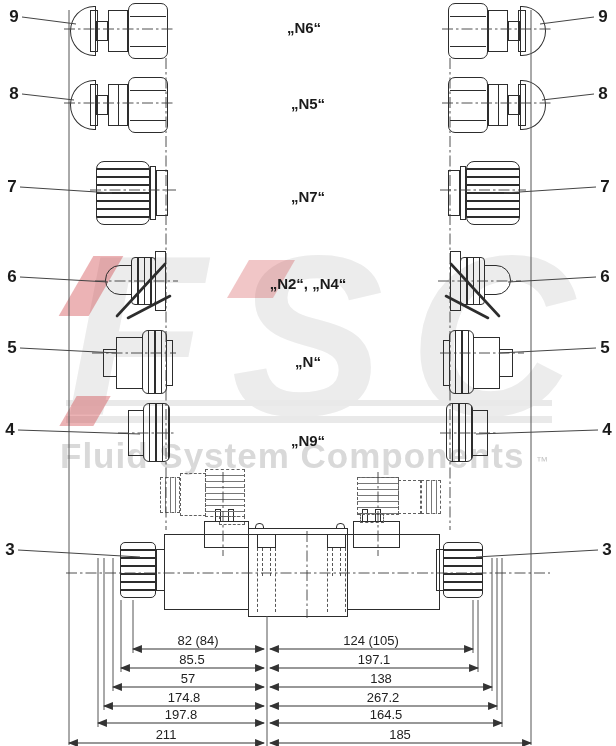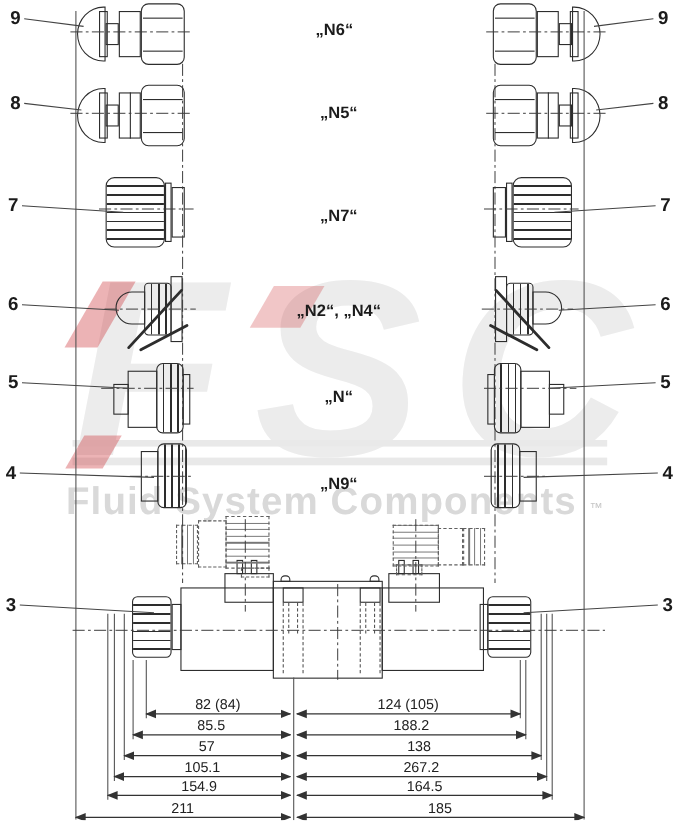--- a/index.html
+++ b/index.html
@@ -211,23 +211,23 @@
   <div class="vlabel" style="left:304px;top:27px;">„N6“</div>
   <div class="vlabel" style="left:308px;top:103px;">„N5“</div>
   <div class="vlabel" style="left:308px;top:196px;">„N7“</div>
   <div class="vlabel" style="left:308px;top:283px;">„N2“, „N4“</div>
   <div class="vlabel" style="left:308px;top:361px;">„N“</div>
   <div class="vlabel" style="left:308px;top:440px;">„N9“</div>
 
   <div class="dimlabel" style="left:198px;top:633px;">82 (84)</div>
   <div class="dimlabel" style="left:192px;top:652px;">85.5</div>
   <div class="dimlabel" style="left:188px;top:671px;">57</div>
-  <div class="dimlabel" style="left:184px;top:690px;">105.1</div>
-  <div class="dimlabel" style="left:181px;top:707px;">154.9</div>
+  <div class="dimlabel" style="left:184px;top:690px;">174.8</div>
+  <div class="dimlabel" style="left:181px;top:707px;">197.8</div>
   <div class="dimlabel" style="left:166px;top:727px;">211</div>
   <div class="dimlabel" style="left:371px;top:633px;">124 (105)</div>
-  <div class="dimlabel" style="left:374px;top:652px;">188.2</div>
+  <div class="dimlabel" style="left:374px;top:652px;">197.1</div>
   <div class="dimlabel" style="left:381px;top:671px;">138</div>
   <div class="dimlabel" style="left:383px;top:690px;">267.2</div>
   <div class="dimlabel" style="left:386px;top:707px;">164.5</div>
   <div class="dimlabel" style="left:400px;top:727px;">185</div>
 
 </div>
 
 </body></html>

